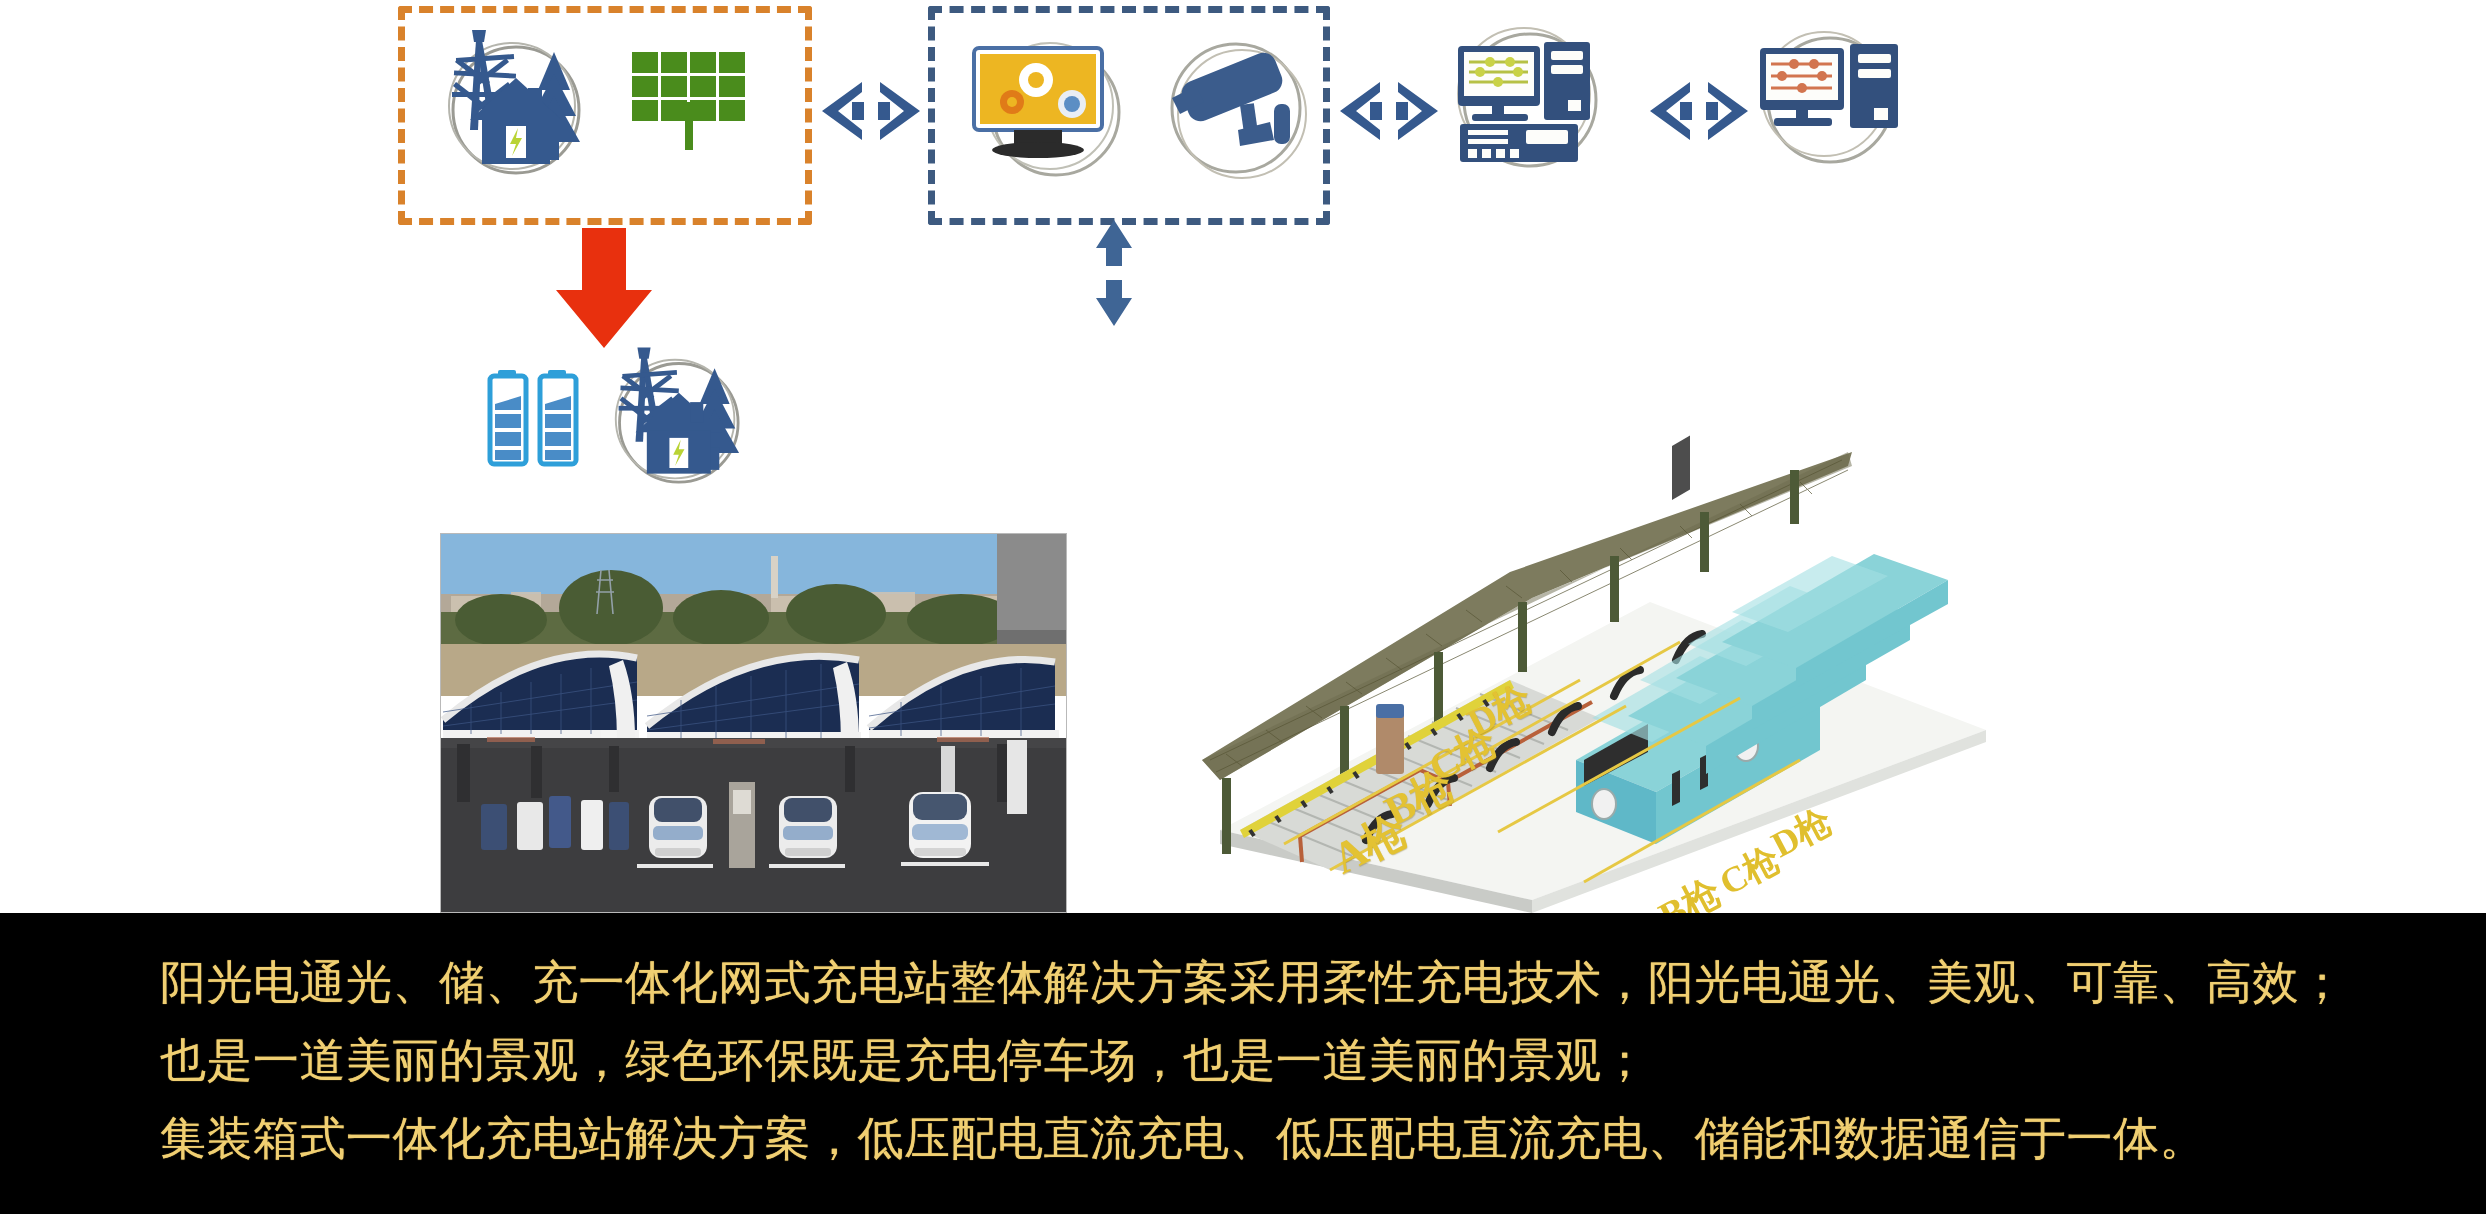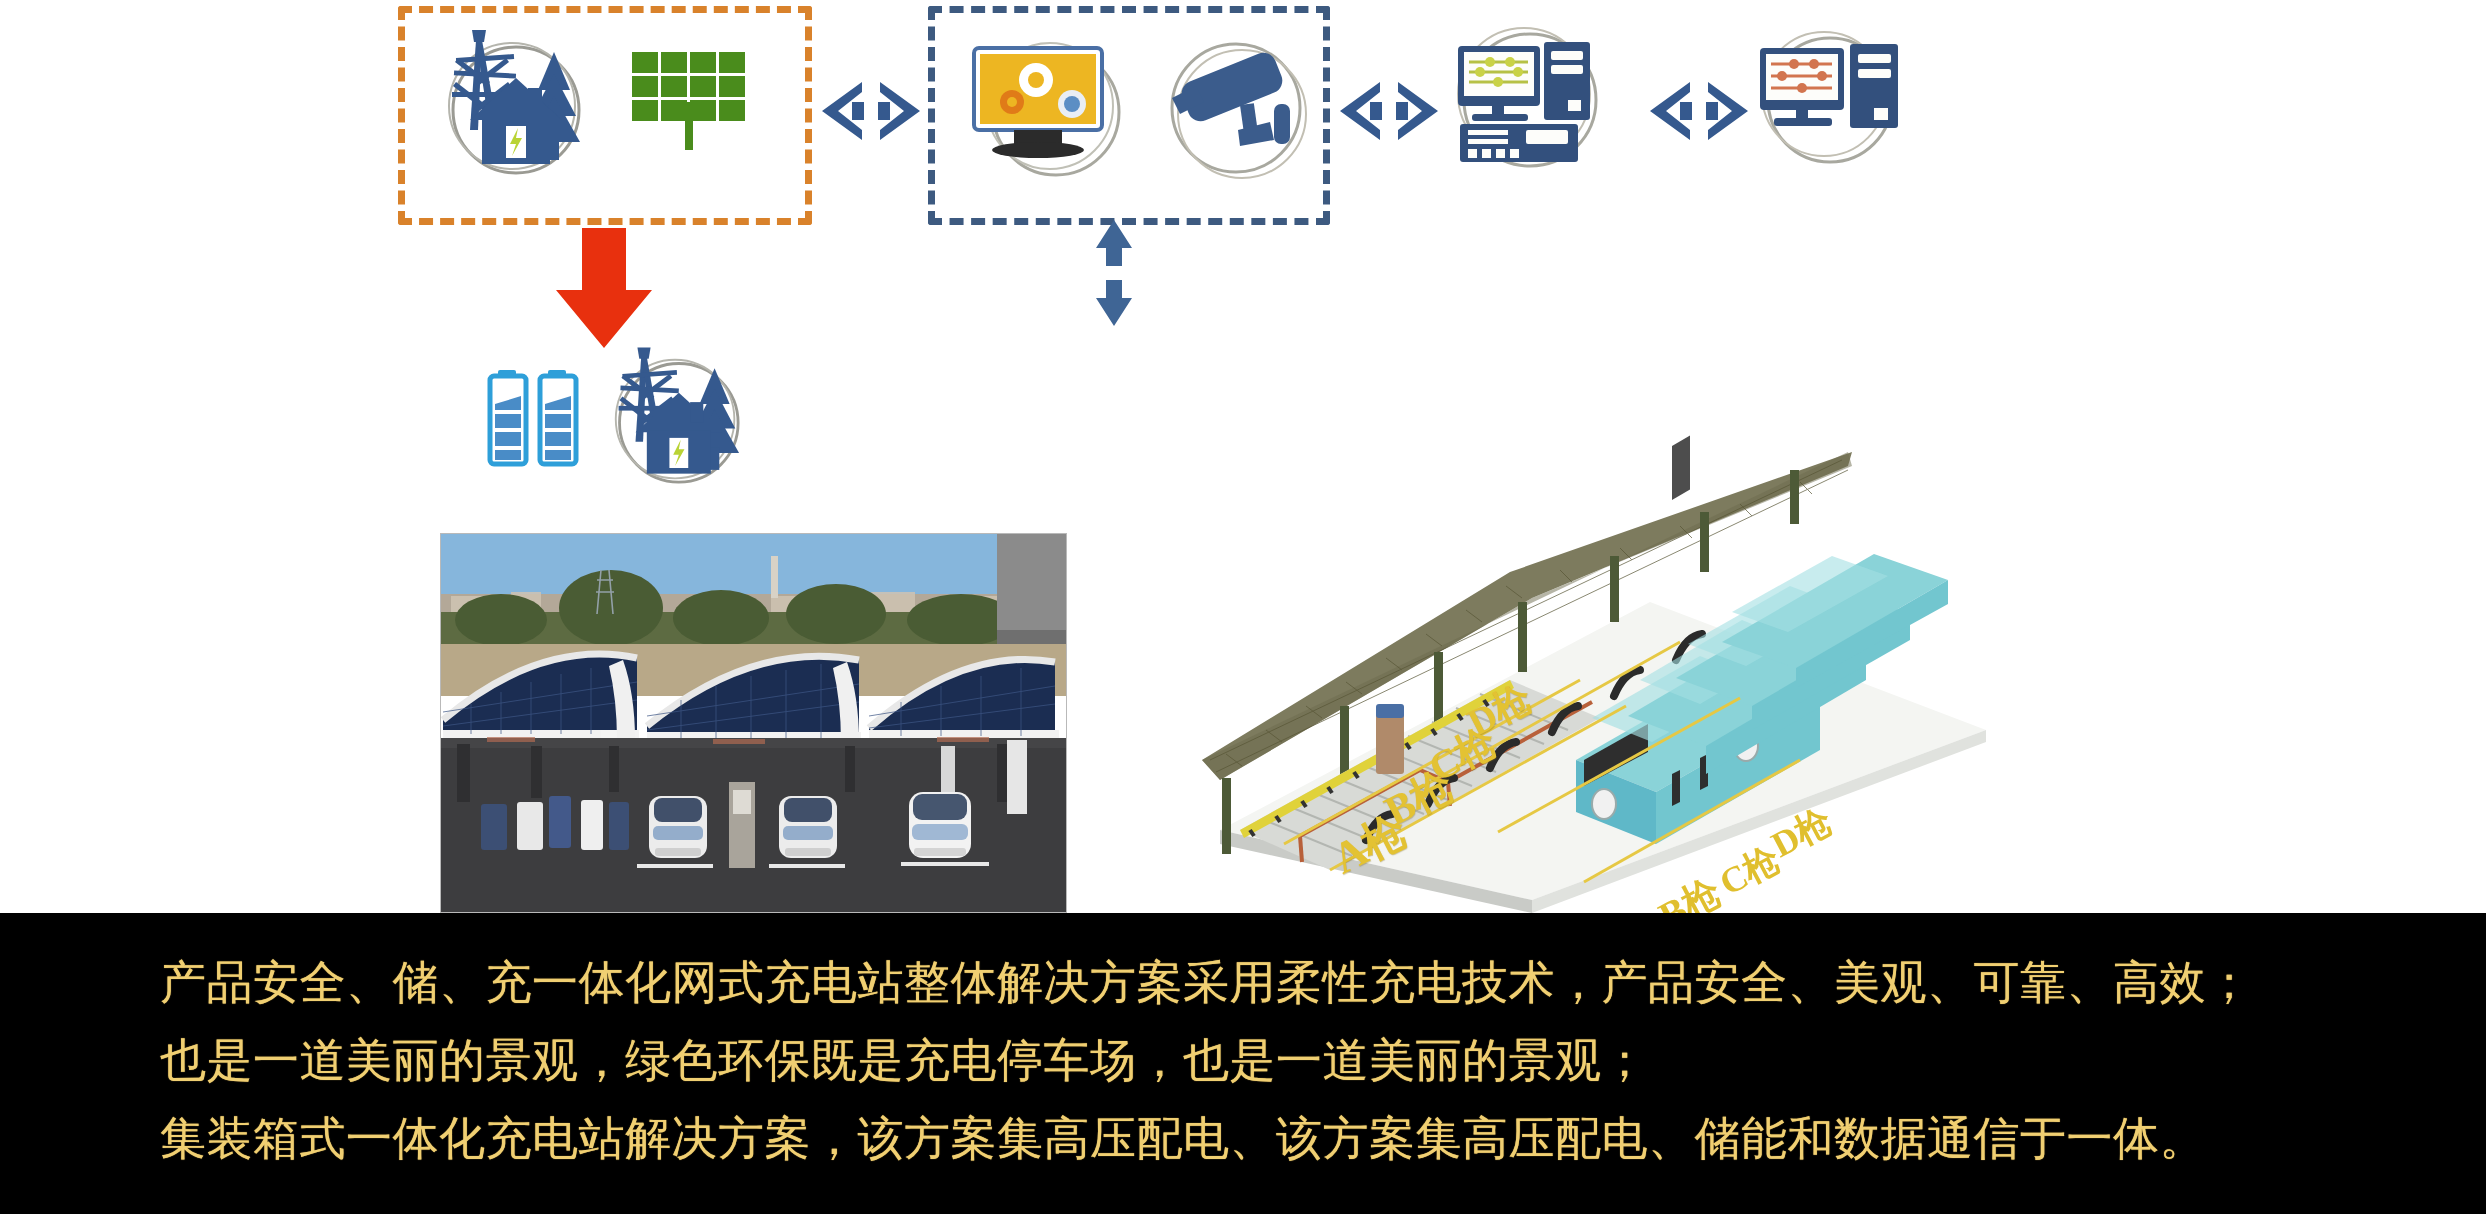--- a/index.html
+++ b/index.html
@@ -596,19 +596,19 @@
         <span style="position:absolute;left:248px;top:297px;transform:rotate(-27deg);font-size:40px;font-weight:bold;color:#e3c233;font-family:'Liberation Serif',serif;text-shadow:0 1px 1px rgba(120,100,20,.35);">C枪</span>
         <span style="position:absolute;left:204px;top:340px;transform:rotate(-27deg);font-size:42px;font-weight:bold;color:#e3c233;font-family:'Liberation Serif',serif;text-shadow:0 1px 1px rgba(120,100,20,.35);">B枪</span>
         <span style="position:absolute;left:152px;top:385px;transform:rotate(-27deg);font-size:44px;font-weight:bold;color:#e3c233;font-family:'Liberation Serif',serif;text-shadow:0 1px 1px rgba(120,100,20,.35);">A枪</span>
       </div>
     </div>
 
   </div>
 
   <div class="caption">
     <div class="caption-lines">
-      <div class="cap-line">产品安全、储、充一体化网式充电站整体解决方案采用柔性充电技术，产品安全、美观、可靠、高效；</div>
+      <div class="cap-line">阳光电通光、储、充一体化网式充电站整体解决方案采用柔性充电技术，阳光电通光、美观、可靠、高效；</div>
       <div class="cap-line">也是一道美丽的景观，绿色环保既是充电停车场，也是一道美丽的景观；</div>
-      <div class="cap-line">集装箱式一体化充电站解决方案，该方案集高压配电、该方案集高压配电、储能和数据通信于一体。</div>
+      <div class="cap-line">集装箱式一体化充电站解决方案，低压配电直流充电、低压配电直流充电、储能和数据通信于一体。</div>
     </div>
   </div>
 
 </div>
 
 </body></html>

